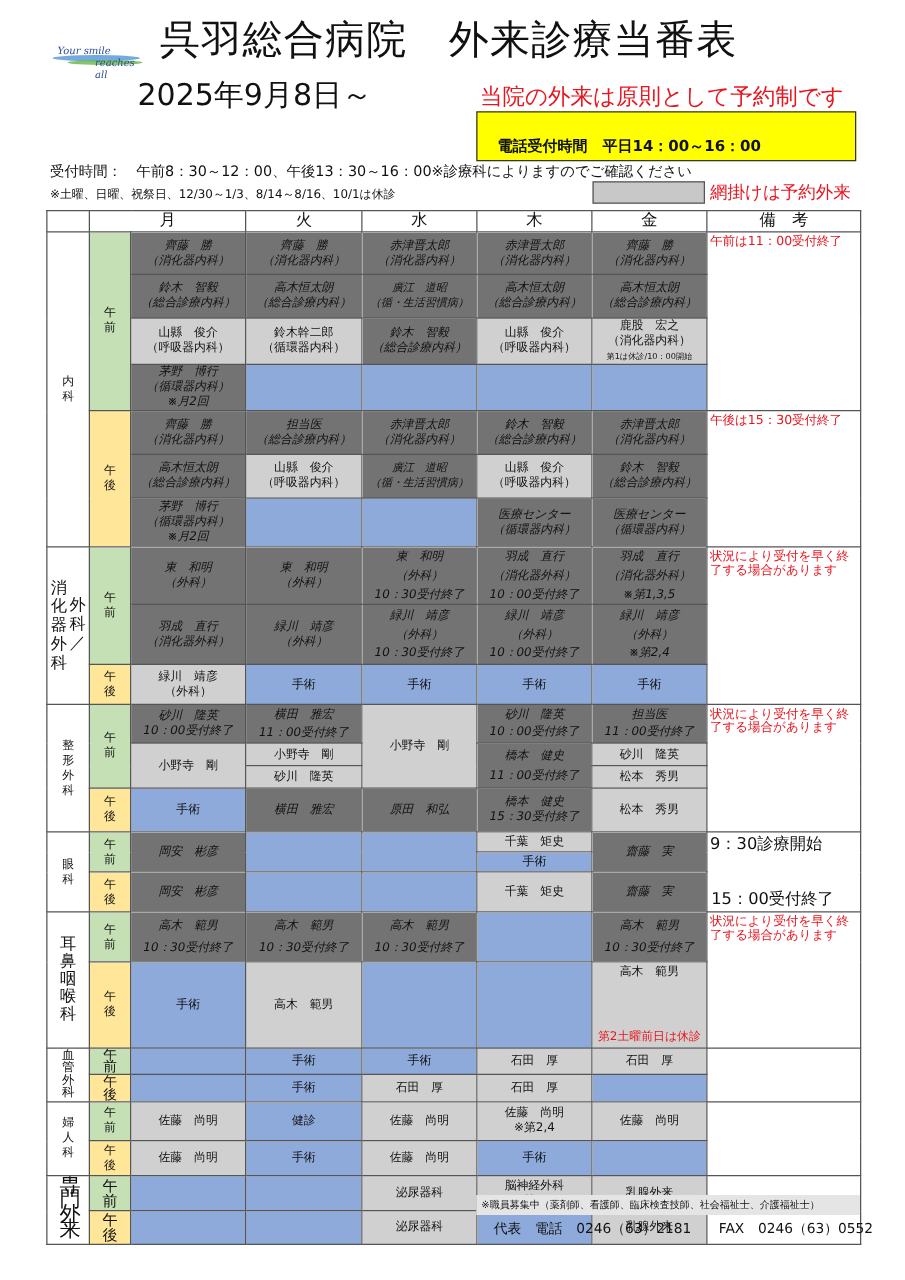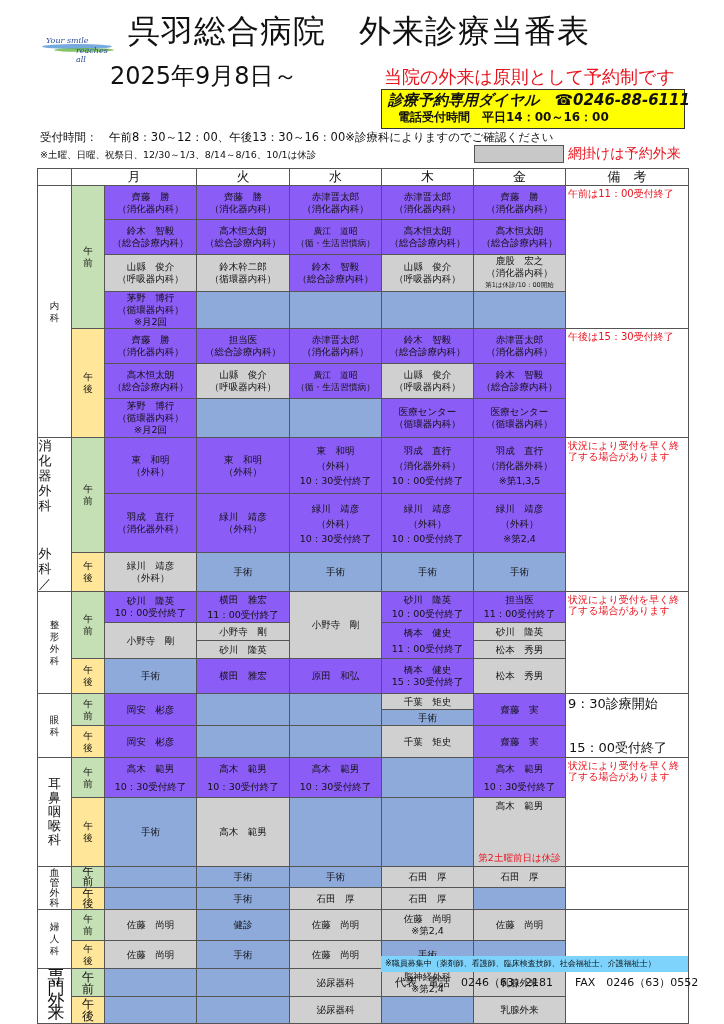--- a/index.html
+++ b/index.html
@@ -21,46 +21,45 @@
   .holiday { left:40px; top:149px; font-size:9.5px; white-space:nowrap; }
   .legend-swatch { left:474px; top:145px; width:88px; height:16px; background:#c8c8c8; border:1px solid #555; }
   .legend-text { left:568px; top:145px; font-size:14px; color:#e8141e; white-space:nowrap; }
 
   table.sch { position:absolute; left:37px; top:168px; border-collapse:collapse; table-layout:fixed; width:651px; }
   table.sch td, table.sch th { border:1px solid #555; padding:0; text-align:center; vertical-align:middle; font-size:9.5px; line-height:12px; overflow:hidden; }
   table.sch th { font-size:13px; font-weight:normal; height:16px; background:#fff; }
   .dept { font-size:14px; line-height:16px; background:#fff; }
   .am { background:#c5e0b4; font-size:13px; line-height:15px; }
   .pm { background:#ffe699; font-size:13px; line-height:15px; }
-  .w { background:#8b5cf6; }
+  .w { background:#737373;font-style:italic; }
   .g { background:#d0d0d0; }
   .b { background:#8eaadb;margin-top:12px; }
   .note { color:#e8141e; text-align:left !important; vertical-align:top !important; font-size:10px !important; line-height:11px !important; padding:2px 2px !important; background:#fff; }
   .note-big { color:#111; font-size:13px !important; line-height:15px !important; }
   .red { color:#e8141e;margin-top:36px; }
   .tiny { font-size:6.5px; }
   .thick-top td { border-top:2px solid #333; }
   .vtext { display:inline-block; width:14px; word-break:break-all; }
   .footer1 { left:395px; top:975px; font-size:11px; white-space:nowrap; }
-  .footer2 { left:381px; top:956px; width:303px; height:16px; background:#7dd3fc; font-size:8px; line-height:16px; padding-left:4px; white-space:nowrap; }
+  .footer2 { left:381px; top:956px; width:303px; height:16px; background:#e5e5e5; font-size:8px; line-height:16px; padding-left:4px; white-space:nowrap; }
 </style>
 </head>
 <body>
 
 <div class="abs logo">
   <div class="sw1"></div>
   <div class="sw2"></div>
   <span class="t1">Your smile</span>
   <span class="t2">reaches all</span>
 </div>
 <div class="abs title">呉羽総合病院　外来診療当番表</div>
 <div class="abs date">2025年9月8日～</div>
 <div class="abs policy">当院の外来は原則として予約制です</div>
 <div class="abs ybox">
-  <div class="l1">診療予約専用ダイヤル　☎0246-88-6111</div>
   <div class="l2">電話受付時間　平日14：00～16：00</div>
 </div>
 <div class="abs hours">受付時間：　午前8：30～12：00、午後13：30～16：00※診療科によりますのでご確認ください</div>
 <div class="abs holiday">※土曜、日曜、祝祭日、12/30～1/3、8/14～8/16、10/1は休診</div>
 <div class="abs legend-swatch"></div>
 <div class="abs legend-text">網掛けは予約外来</div>
 
 <table class="sch">
   <colgroup>
     <col style="width:34px">
@@ -168,21 +167,21 @@
     <td class="b"></td>
     <td class="b"></td>
     <td class="w" style="white-space:pre-line">医療センター
 （循環器内科）</td>
     <td class="w" style="white-space:pre-line">医療センター
 （循環器内科）</td>
   </tr>
 
   <tr class="thick-top" style="height:46px">
     <td class="dept" rowspan="3" style="font-size:13px;line-height:15px;">
-      <div style="display:flex;justify-content:center;gap:19px;flex-direction:column;">
+      <div style="display:flex;justify-content:center;gap:1px;">
         <span class="vtext">消化器外科</span>
         <span class="vtext" style="padding-top:14px">外科／</span>
       </div>
     </td>
     <td class="am" rowspan="2"><span class="vtext">午前</span></td>
     <td class="w" style="white-space:pre-line">東　和明
 （外科）</td>
     <td class="w" style="white-space:pre-line">東　和明
 （外科）</td>
     <td class="w" style="white-space:pre-line;line-height:15px">東　和明

